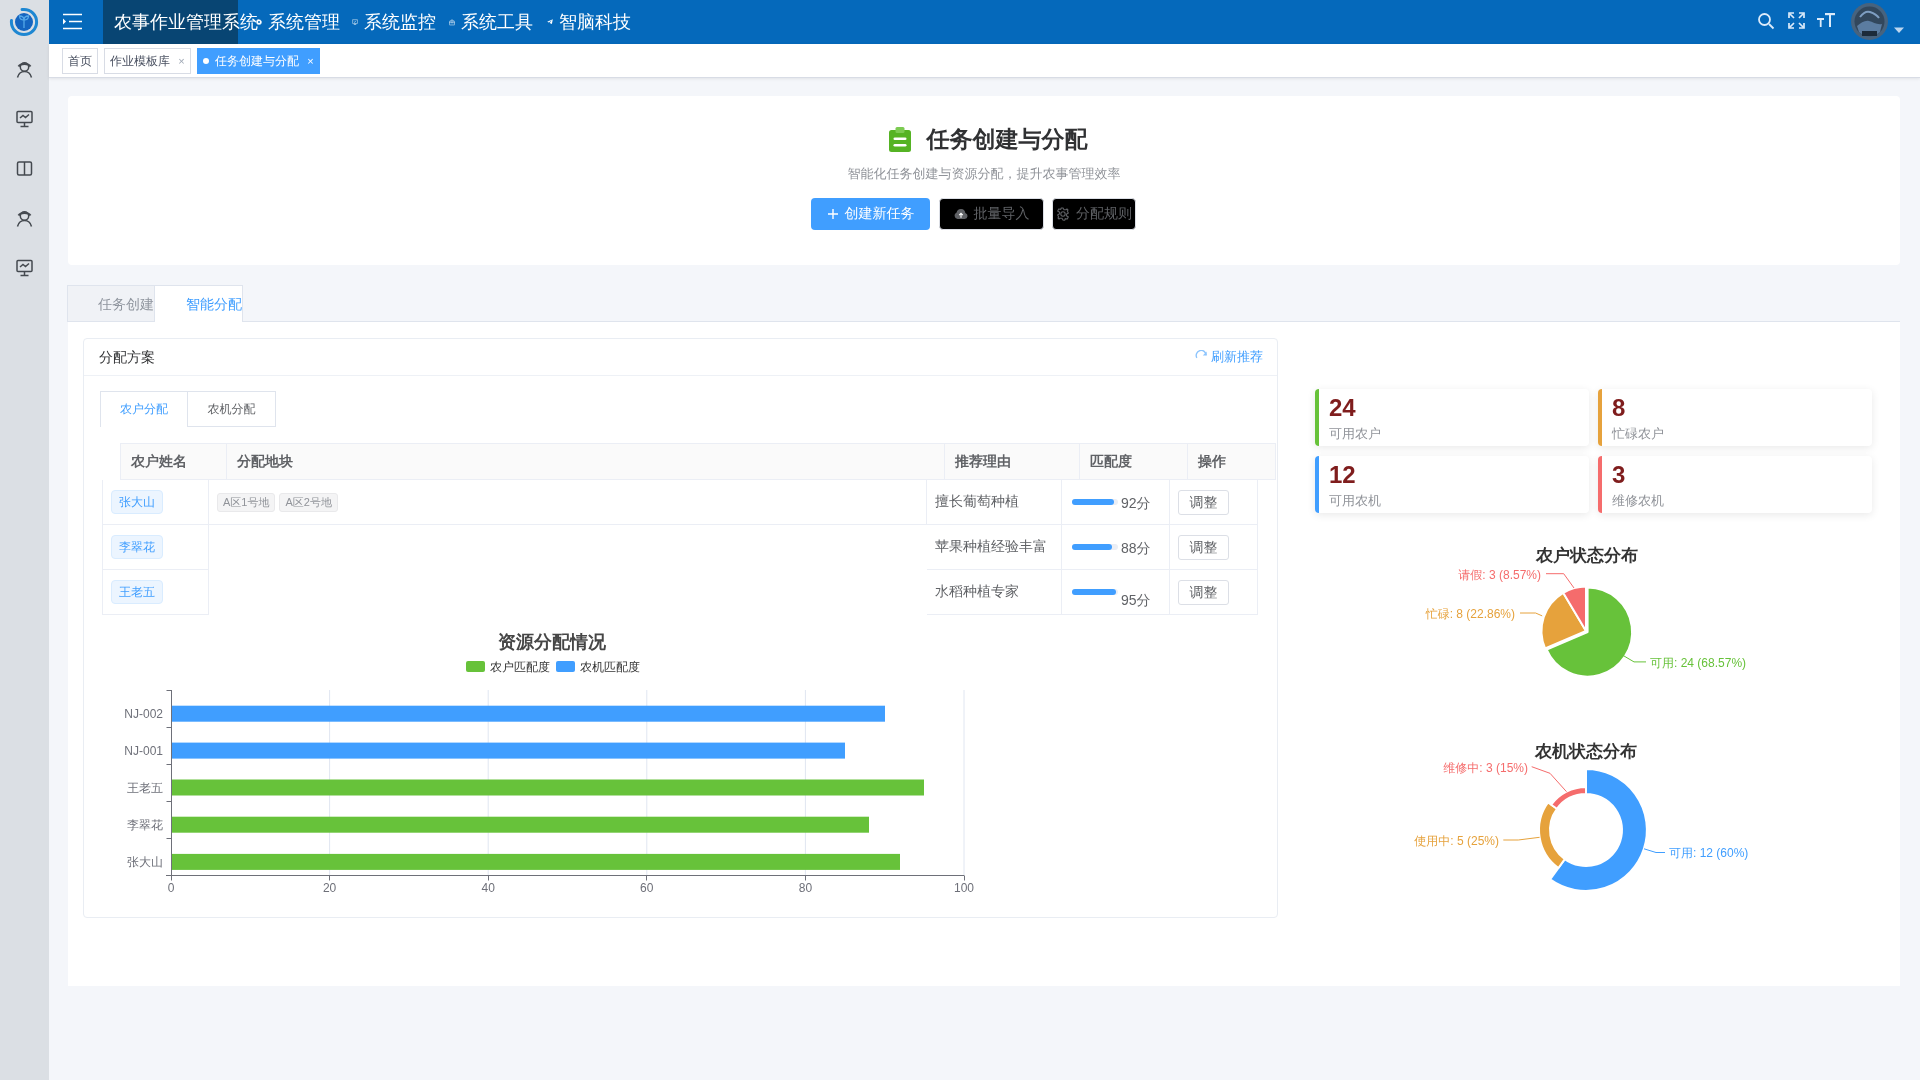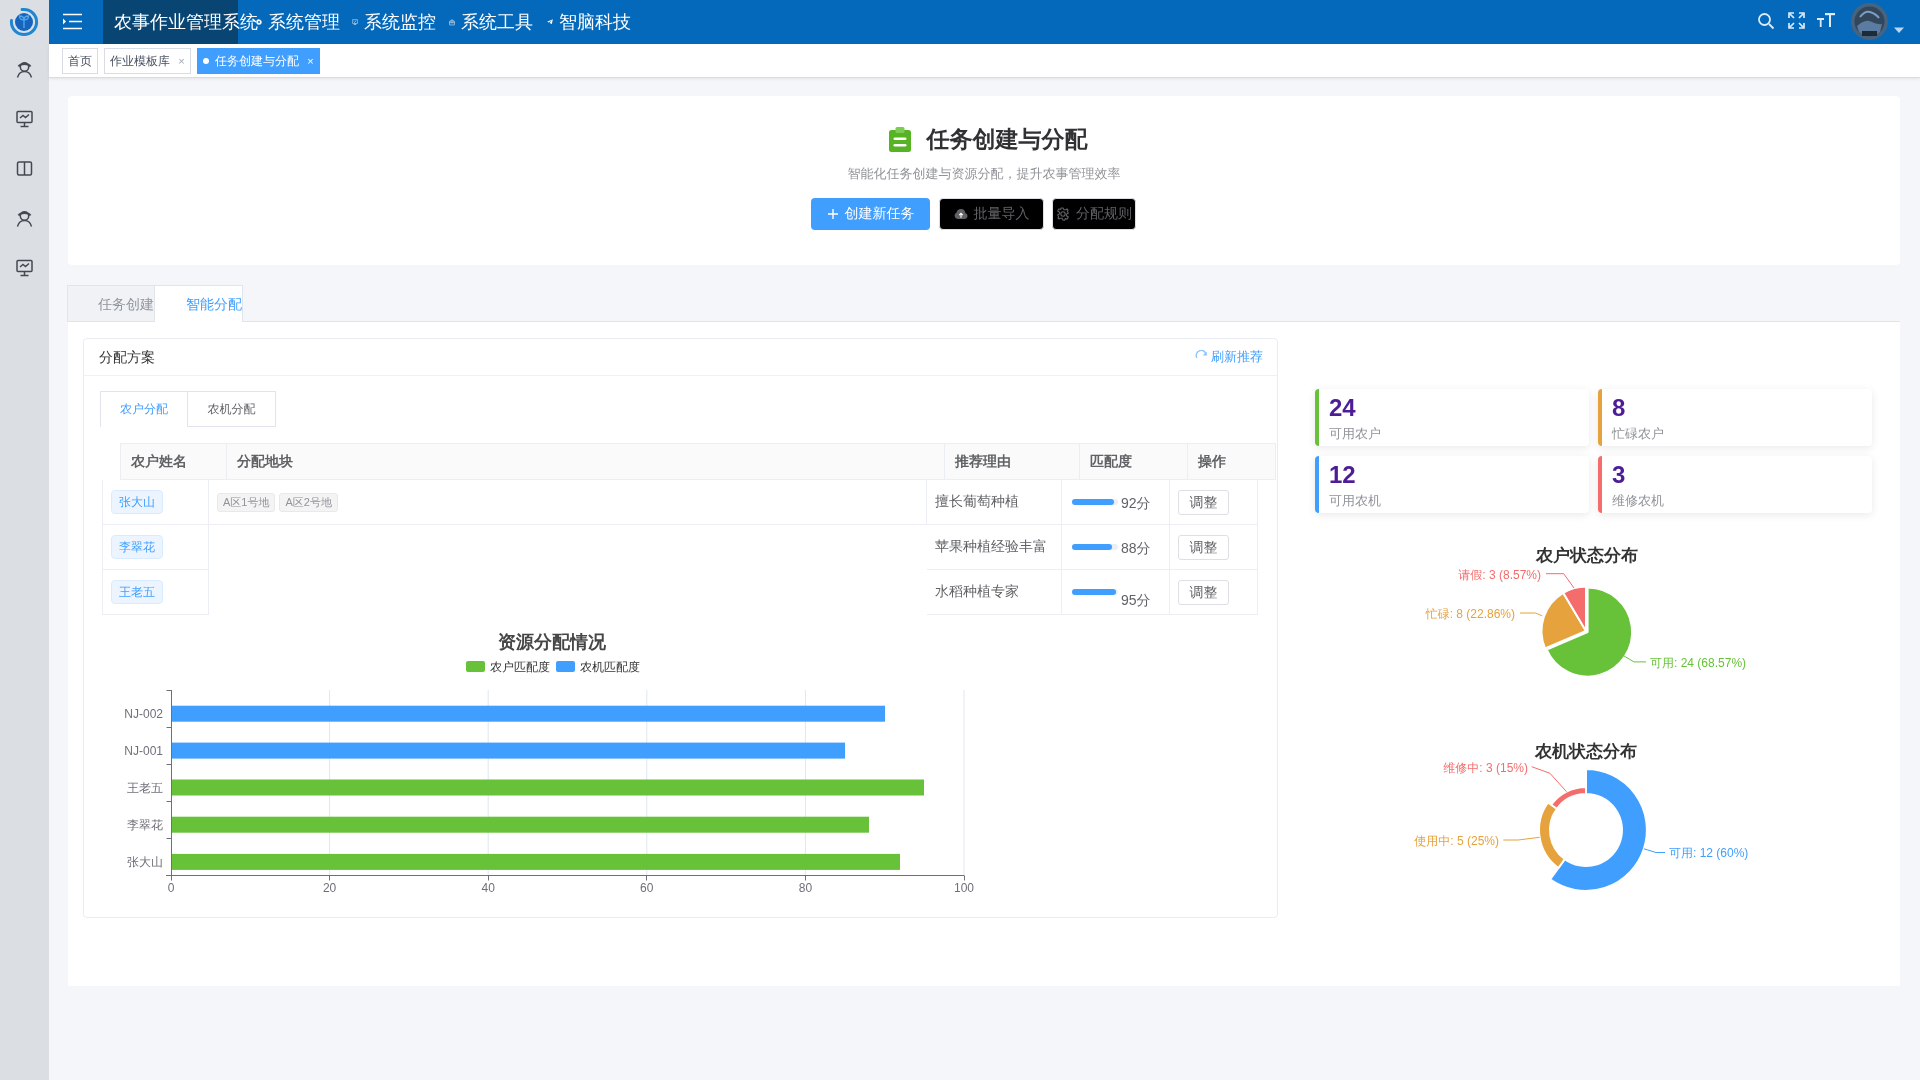--- a/index.html
+++ b/index.html
@@ -88,21 +88,21 @@
 .prog { position:absolute; height:6px; border-radius:3px; background:#409eff; }
 .progTrack { position:absolute; height:6px; border-radius:3px; background:#ebeef5; }
 .progTxt { position:absolute; font-size:14px; color:#606266; }
 
 
 .stat { position:absolute; width:274px; height:57px; background:#fff; border-radius:4px;
   box-shadow:0 2px 8px rgba(0,0,0,.09); }
 .stat .bar { position:absolute; left:0; top:0; width:4px; height:57px;
   border-radius:4px 0 0 4px; }
 .stat .num { position:absolute; left:14px; top:5px; font-size:24px; font-weight:bold;
-  color:#4c1d95; }
+  color:#7f1d1d; }
 .stat .lbl { position:absolute; left:14px; top:36px; font-size:13px; color:#909399; }
 </style>
 </head>
 <body>
 <div id="page">
   <div class="abs" id="sidebar"></div>
   <div class="abs" id="navbar"></div>
   <div class="abs" id="tagbar"></div>
 
   <svg class="abs" style="left:9px; top:7px;" width="30" height="30" viewBox="0 0 30 30">

